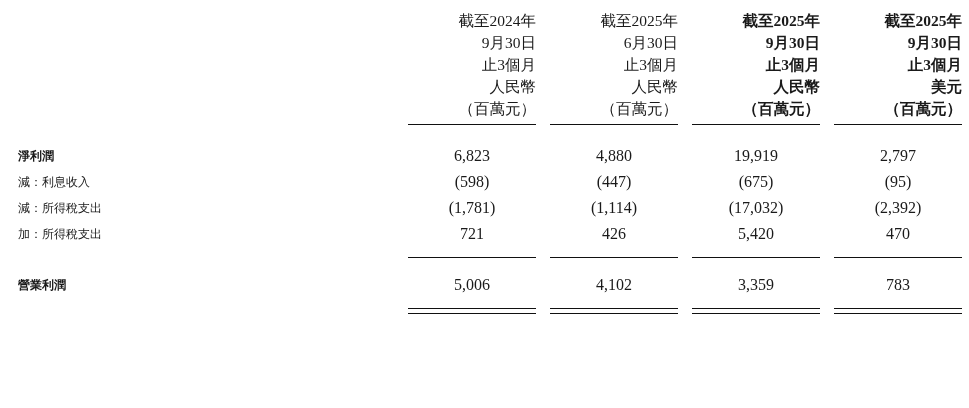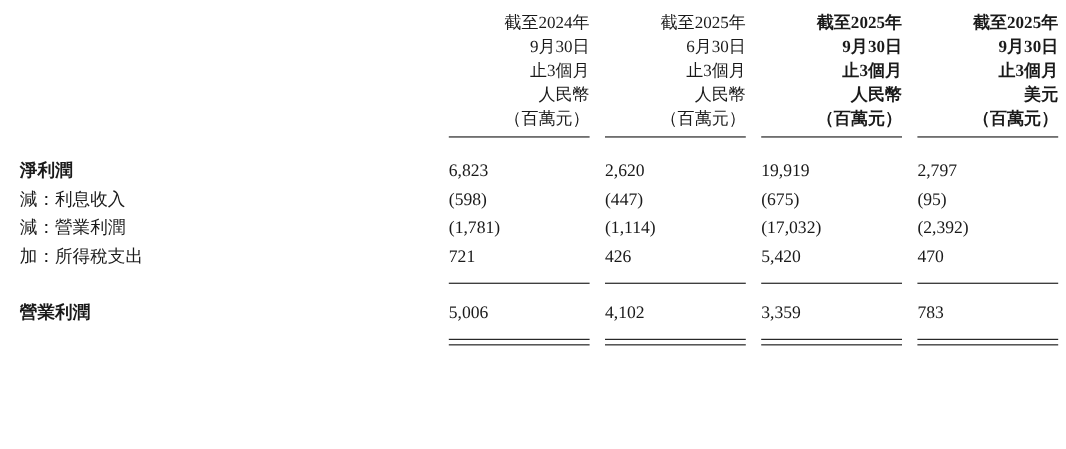--- a/index.html
+++ b/index.html
@@ -56,28 +56,28 @@
   }
   .rule-cell .ln {
     border-top: 1px solid #111;
     height: 0;
     font-size: 0;
     line-height: 0;
   }
 
   
   .rlabel {
-    font-size: 16px;
+    font-size: 12px;
     line-height: 26px;
     padding: 0 0 0 0;
     white-space: nowrap;
   }
   .rlabel.bold { font-weight: bold; }
   .rnum {
-    text-align: left;
+    text-align: center;
     font-size: 16px;
     line-height: 26px;
     padding: 0 8px 0 0;
     white-space: nowrap;
     font-variant-numeric: tabular-nums;
   }
   .rnum.bold { font-weight: normal; }
 
   .spacer-sm td { height: 10px; }
   .spacer-md td { height: 18px; }
@@ -151,41 +151,41 @@
     </tr>
 
     <tr class="spacer-md">
       <td colspan="8"></td>
     </tr>
 
     <tr>
       <td class="rlabel bold">淨利潤</td>
       <td class="rnum">6,823</td>
       <td></td>
-      <td class="rnum">2,620</td>
+      <td class="rnum">4,880</td>
       <td></td>
       <td class="rnum bold">19,919</td>
       <td></td>
       <td class="rnum bold">2,797</td>
     </tr>
 
     <tr>
       <td class="rlabel">減：利息收入</td>
       <td class="rnum">(598)</td>
       <td></td>
       <td class="rnum">(447)</td>
       <td></td>
       <td class="rnum bold">(675)</td>
       <td></td>
       <td class="rnum bold">(95)</td>
     </tr>
 
 
     <tr>
-      <td class="rlabel">減：營業利潤</td>
+      <td class="rlabel">減：所得稅支出</td>
       <td class="rnum">(1,781)</td>
       <td></td>
       <td class="rnum">(1,114)</td>
       <td></td>
       <td class="rnum bold">(17,032)</td>
       <td></td>
       <td class="rnum bold">(2,392)</td>
     </tr>
 
     <tr>

